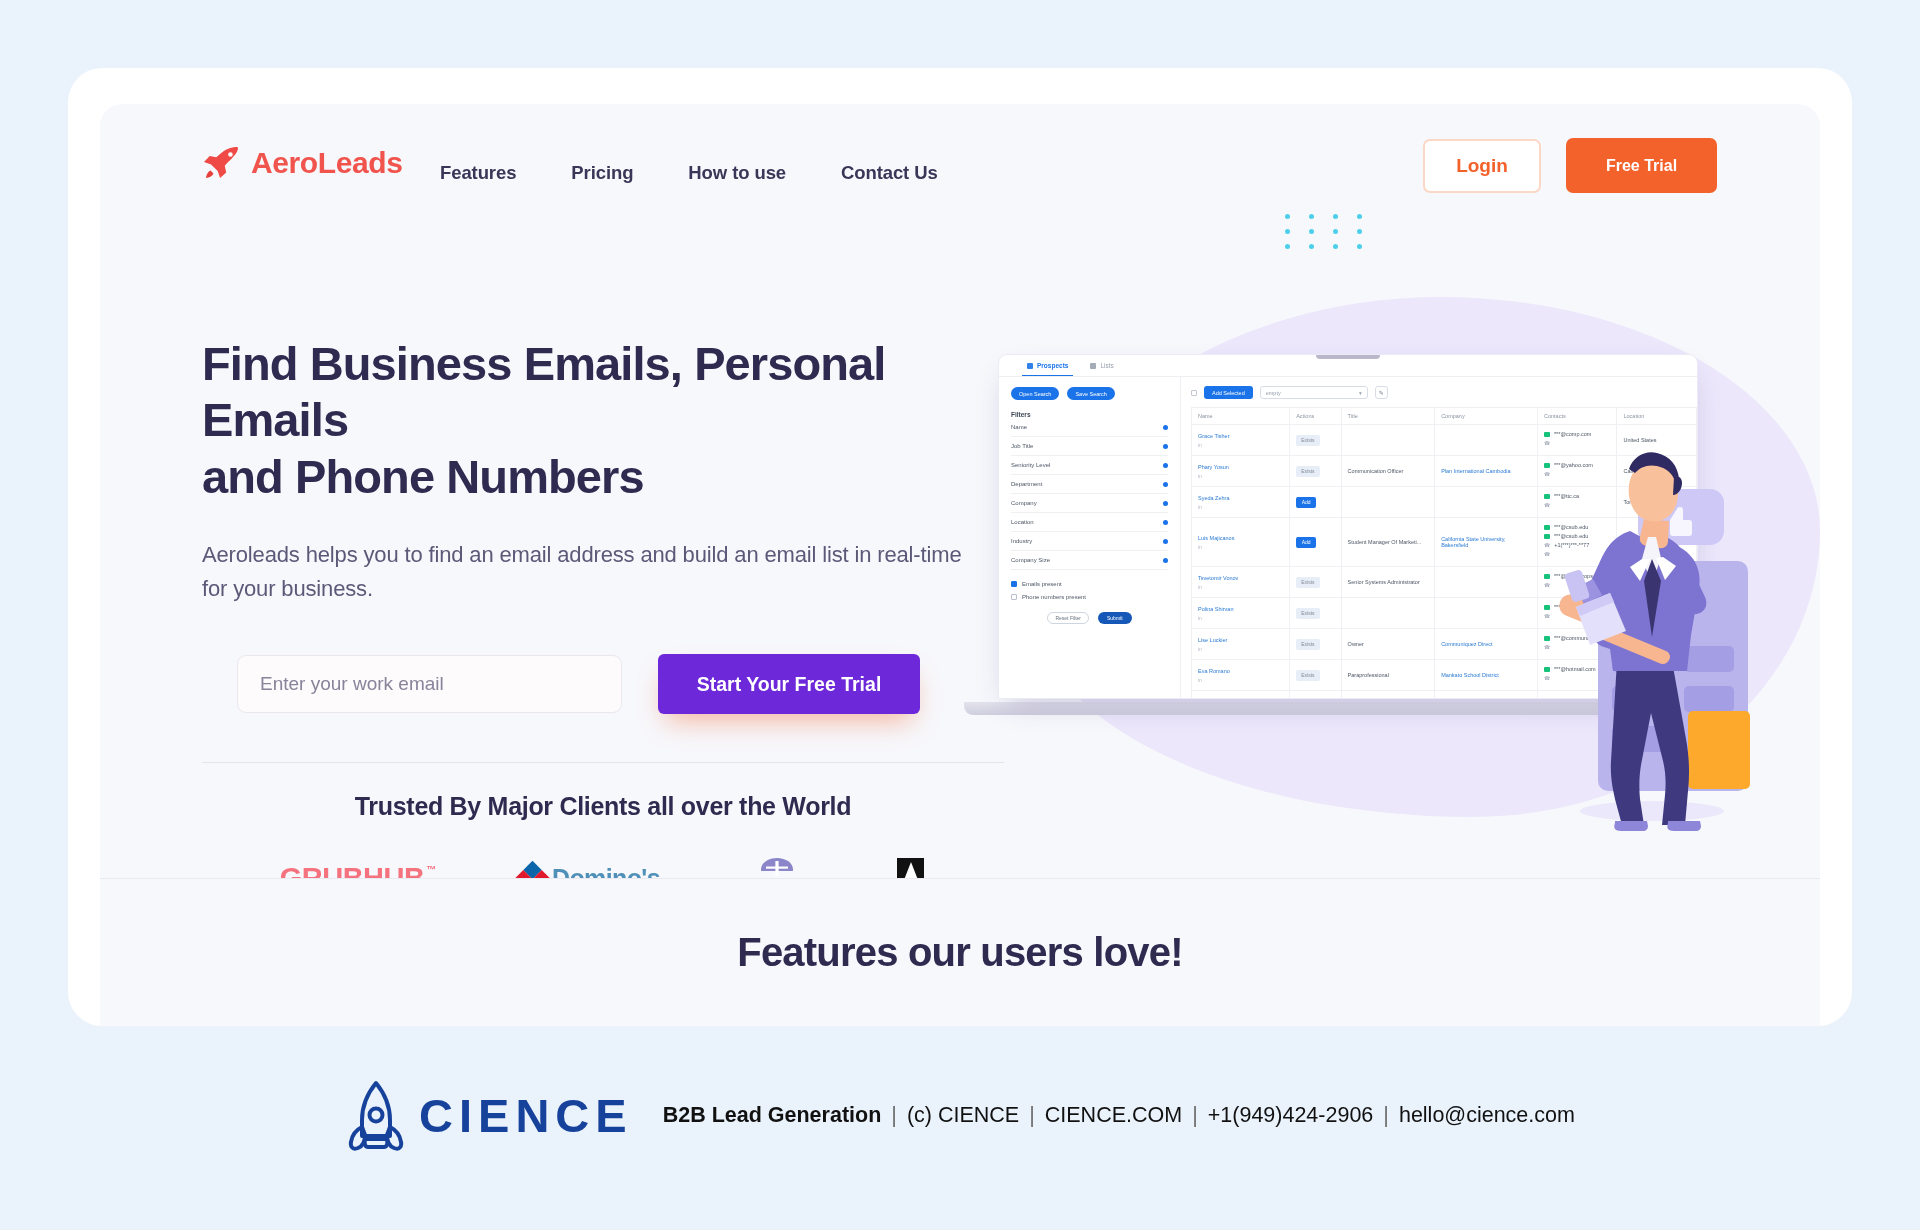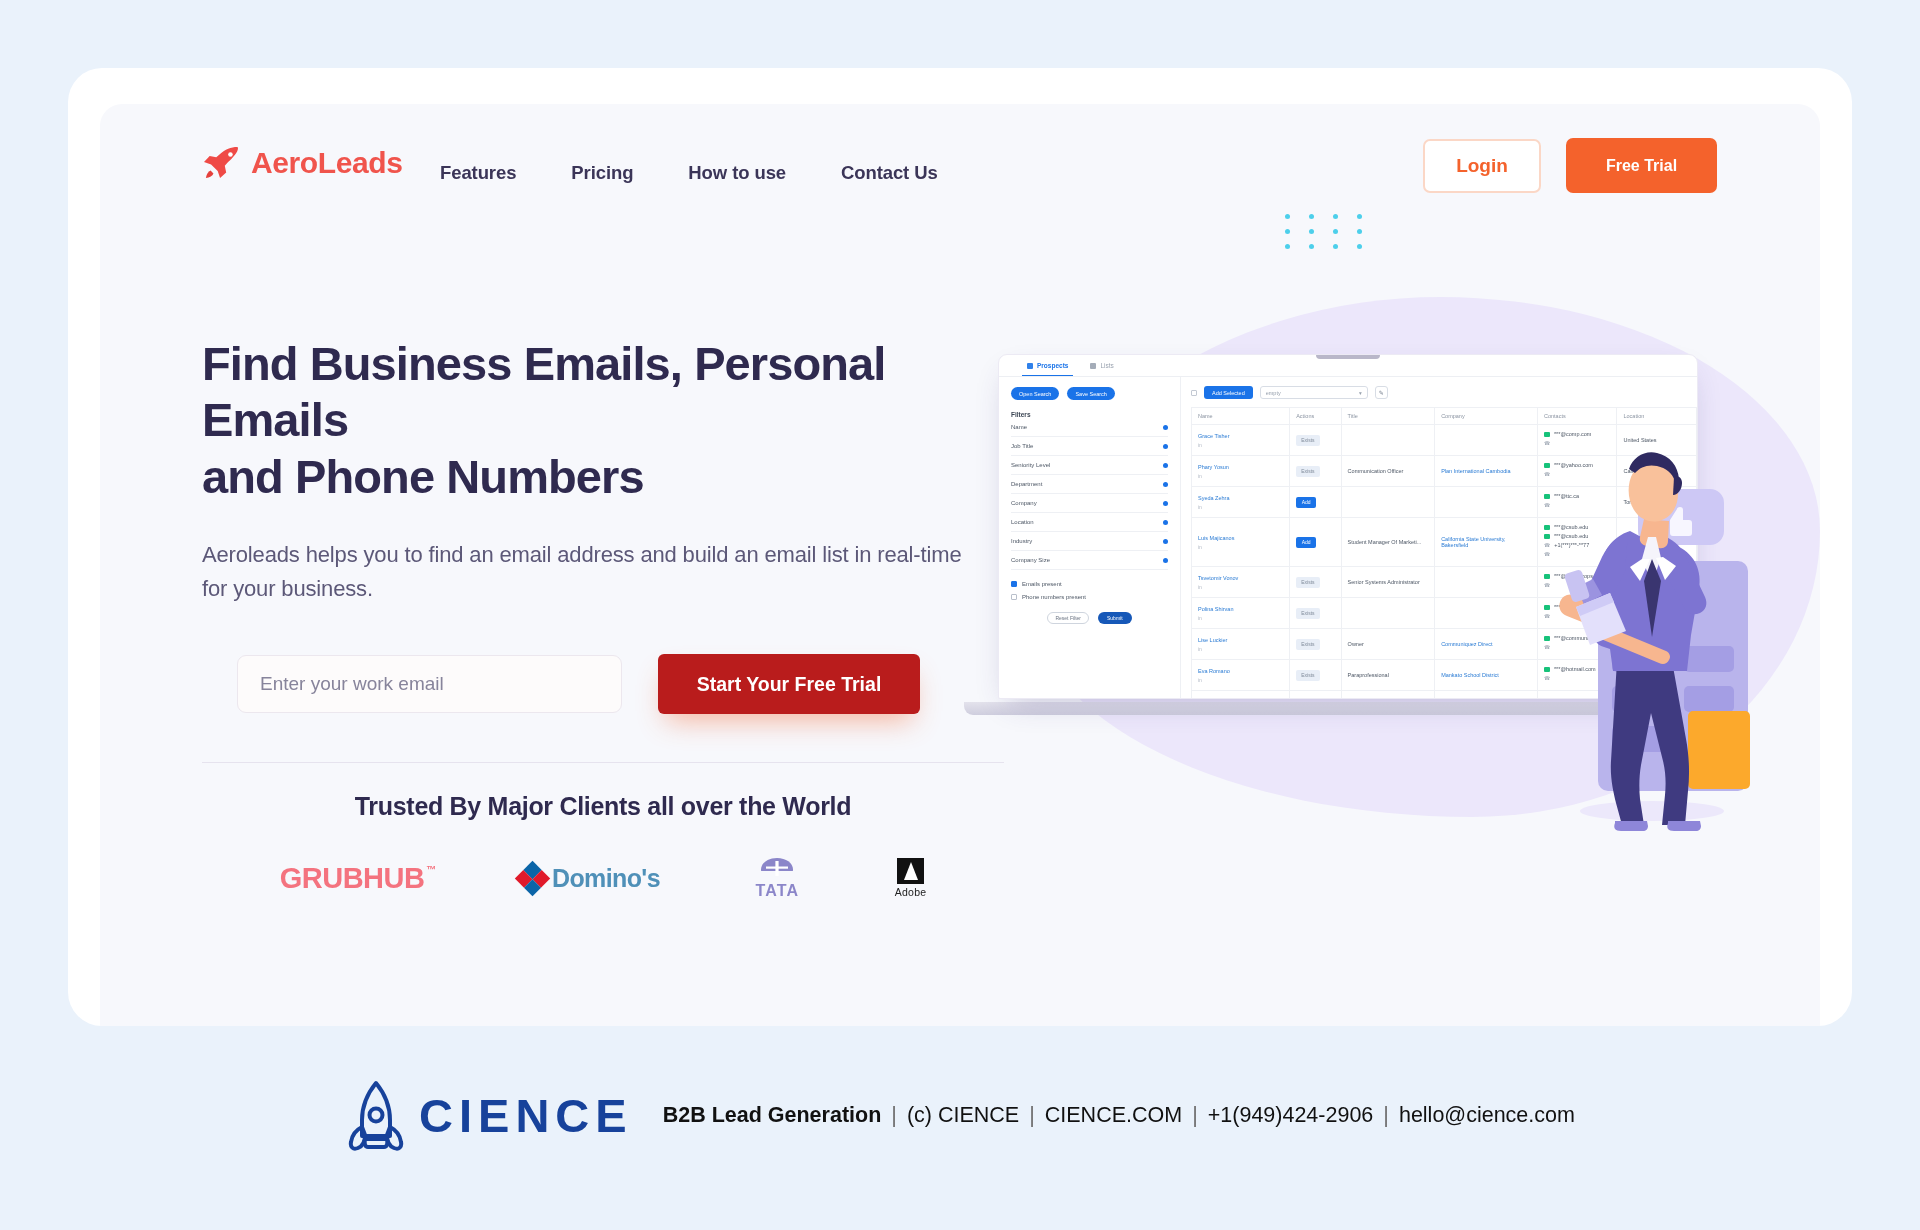--- a/index.html
+++ b/index.html
@@ -99,21 +99,21 @@
     border: 1.5px solid #ece7ee; border-radius: 9px;
     background: #fdfbfb; padding: 0 22px;
     font-size: 19px; color: #6c6a80;
     font-family: "Liberation Sans", sans-serif;
     outline: none;
   }
   .email-input::placeholder { color: #87849b; }
   .btn-start {
     width: 262px; height: 60px;
     border: none; border-radius: 6px;
-    background: #b91c1c; color: #fff;
+    background: #6d28d9; color: #fff;
     font-size: 19.5px; font-weight: bold;
     font-family: "Liberation Sans", sans-serif;
     cursor: pointer;
     box-shadow: 0 14px 28px -8px rgba(244,98,44,.45);
   }
   .divider {
     margin-top: 48px; width: 802px; height: 1px; background: #e6e3ee;
   }
   .trusted-title {
     margin-top: 29px; width: 802px; text-align: center;
@@ -717,20 +717,23 @@
         <path d="M146 126l-6 22 10 24 9-25-5-21z" fill="#f5f4fb"></path>
         <path d="M150 148l-8 22 8 56 9-56z" fill="#3a3570"></path>
         <path d="M140 148l-12 8 10 14 10-22z" fill="#ffffff"></path>
         <path d="M161 146l13 9-11 14-9-22z" fill="#ffffff"></path>
         <path d="M106 216l58 24c4 2 5 6 3 9-2 4-6 5-10 3l-58-24z" fill="#f7b68f"></path>
         <path d="M74 196l34-14 16 38-36 14z" fill="#e3e0fb"></path>
         <path d="M74 196l34-14 4 9-34 14z" fill="#cfcbf6"></path>
       </svg>
     </div>
 
+    <div class="features-band">
+      <div class="features-title">Features our users love!</div>
+    </div>
   </div>
 </div>
 
 <div class="cience-bar">
   <div class="cience-logo">
     <svg class="cience-rocket" viewBox="0 0 62 72">
       <path d="M31 4c9 11 14 24 14 37v16H17V41C17 28 22 15 31 4z" fill="none" stroke="#17429b" stroke-width="4" stroke-linejoin="round"></path>
       <circle cx="31" cy="36" r="6.5" fill="none" stroke="#17429b" stroke-width="4"></circle>
       <path d="M17 48c-6 3-10 8-11 15-1 5 2 8 7 6 5-2 7-7 7-13z" fill="none" stroke="#17429b" stroke-width="4" stroke-linejoin="round"></path>
       <path d="M45 48c6 3 10 8 11 15 1 5-2 8-7 6-5-2-7-7-7-13z" fill="none" stroke="#17429b" stroke-width="4" stroke-linejoin="round"></path>

